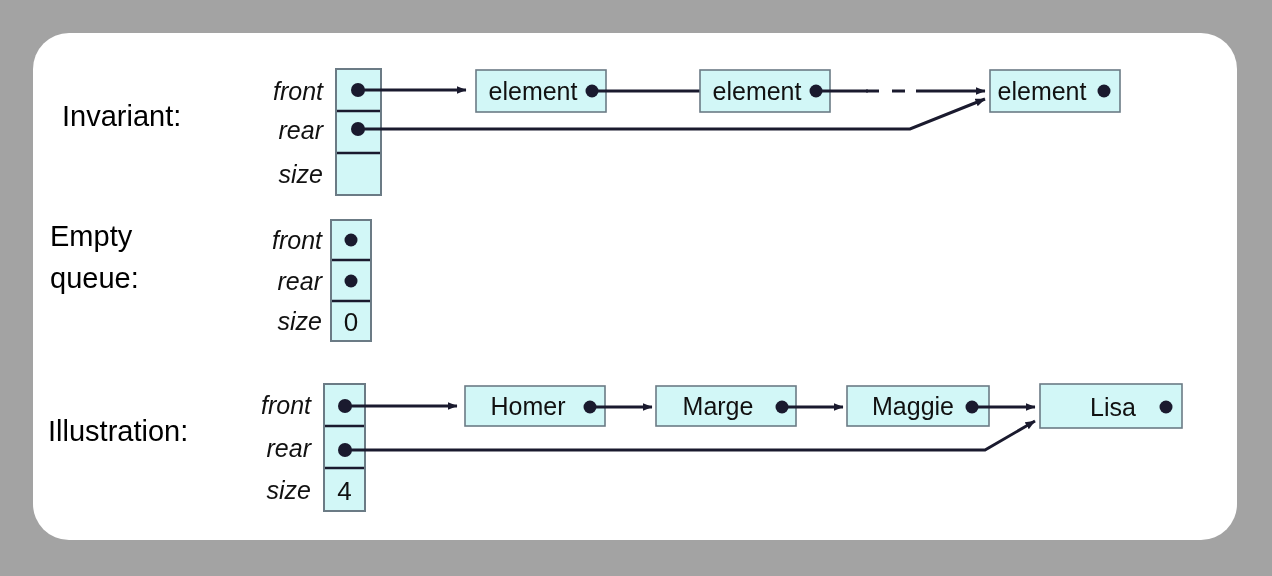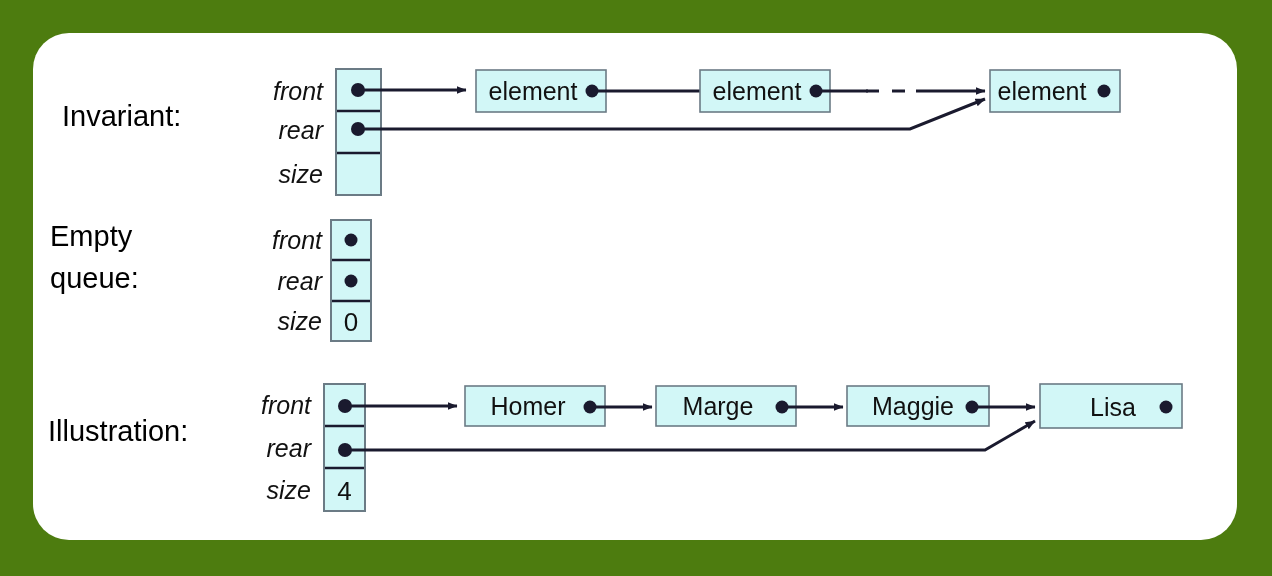--- a/index.html
+++ b/index.html
@@ -4,21 +4,21 @@
 <style>
   html, body {
     margin: 0;
     padding: 0;
     background: #000000;
   }
   #stage {
     position: relative;
     width: 1272px;
     height: 576px;
-    background: #4d7c0f;
+    background: #a3a3a3;
     overflow: hidden;
     font-family: "Liberation Sans", sans-serif;
   }
   #card {
     position: absolute;
     left: 33px;
     top: 33px;
     width: 1204px;
     height: 507px;
     background: #ffffff;

